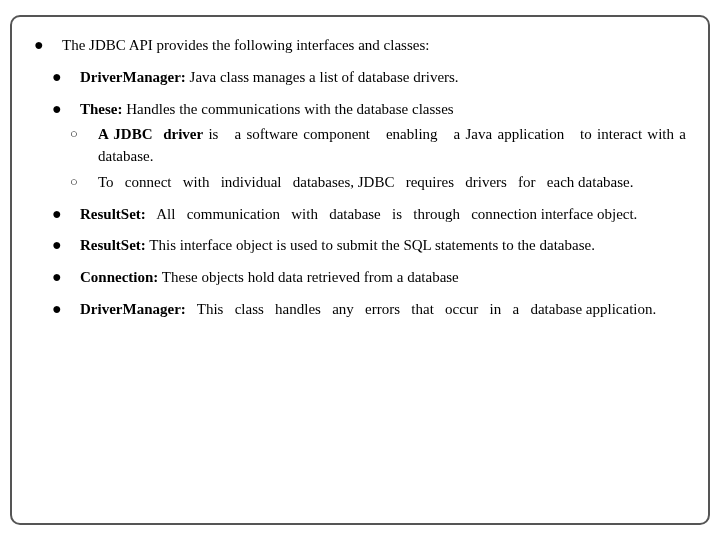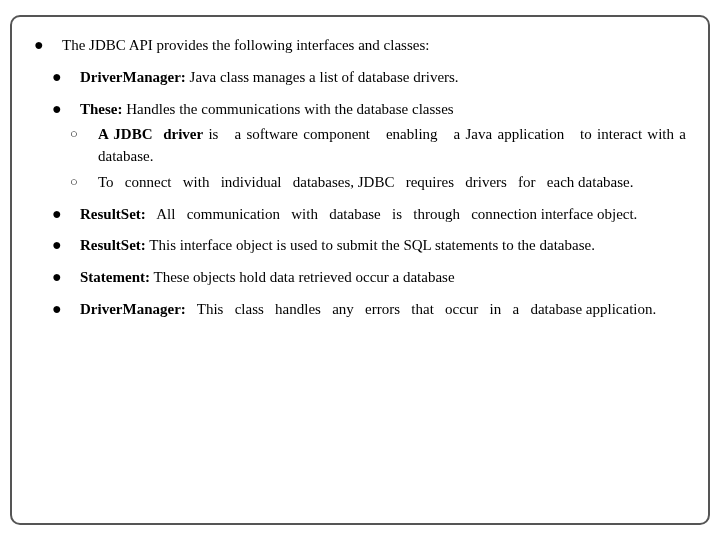--- a/index.html
+++ b/index.html
@@ -137,22 +137,22 @@
     <span class="bullet-marker">●</span>
     <span class="text-content">
       <span class="bold">ResultSet:</span>
       <span> This interface object is used to submit the SQL statements to the database.</span>
     </span>
   </div>
 
   <div class="bullet-l2 section-gap">
     <span class="bullet-marker">●</span>
     <span class="text-content">
-      <span class="bold">Statement:</span>
-      <span> These objects hold data retrieved occur a database</span>
+      <span class="bold">Connection:</span>
+      <span> These objects hold data retrieved from a database</span>
     </span>
   </div>
 
   <div class="bullet-l2 section-gap">
     <span class="bullet-marker">●</span>
     <span class="text-content">
       <span class="bold">DriverManager:</span>
       <span>&nbsp; This &nbsp; class &nbsp; handles &nbsp; any &nbsp; errors &nbsp; that &nbsp; occur &nbsp; in &nbsp; a &nbsp; database application.</span>
     </span>
   </div>

